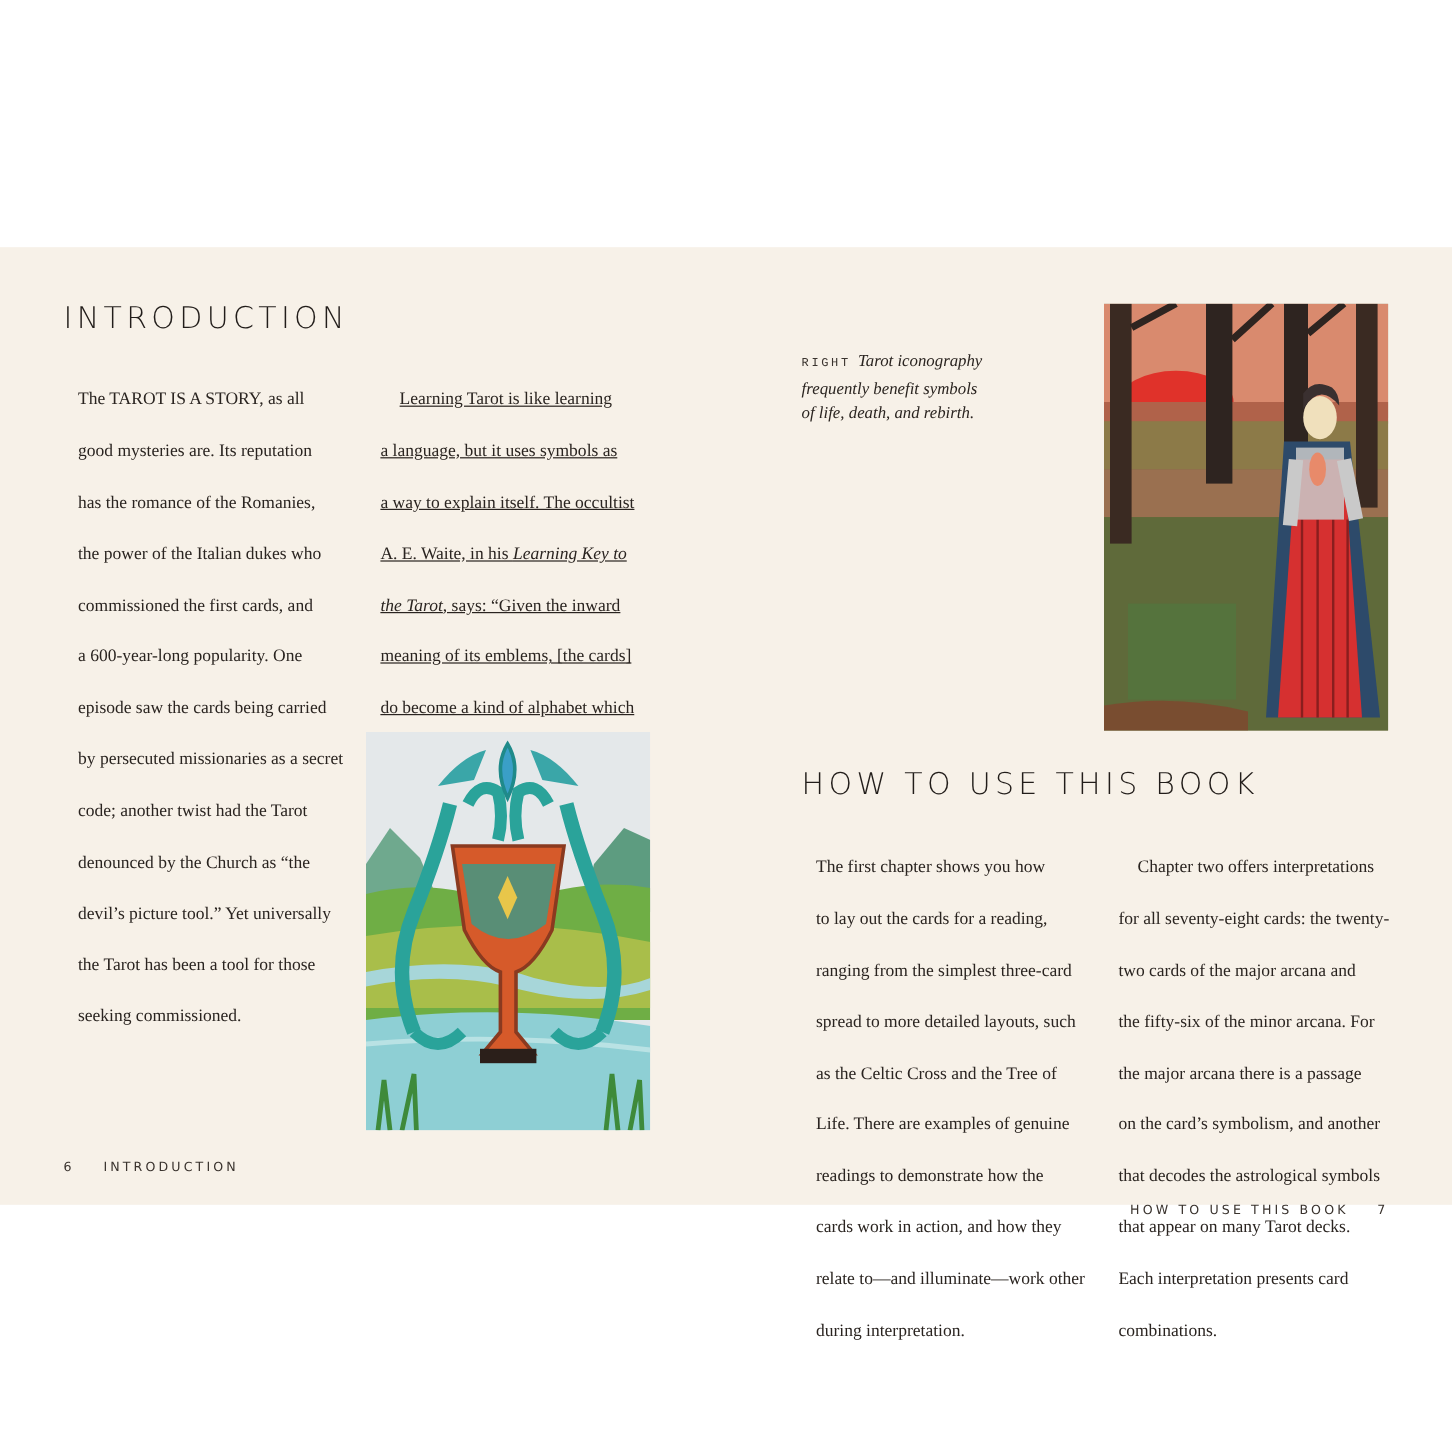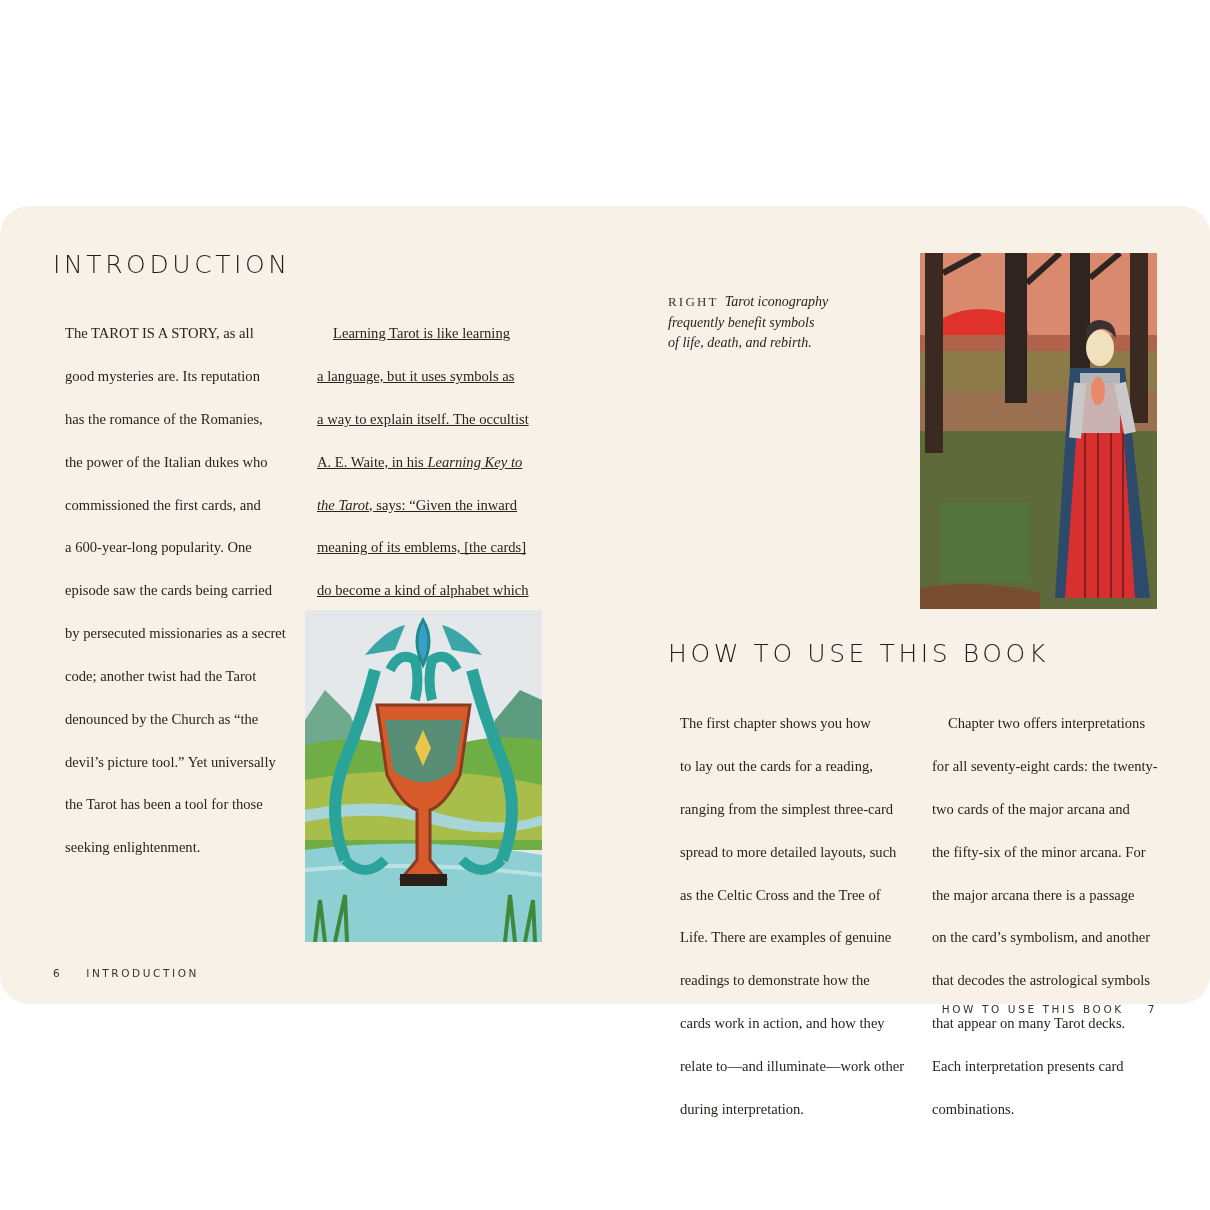--- a/index.html
+++ b/index.html
@@ -1,40 +1,39 @@
 <!DOCTYPE html>
 <html><head>
   <meta charset="utf-8">
   <style>
     html, body { margin: 0; padding: 0; background: #ffffff; }
     body { width: 1210px; height: 1210px; position: relative; overflow: hidden; }
     .spread {
       position: absolute; left: 0; top: 206px; width: 1210px; height: 798px;
       background: #f7f1e8;
-      border-radius: 29px;
     }
     .serif { font-family: "Liberation Serif", "DejaVu Serif", serif; color: #2a2420; }
     .heading {
       position: absolute; font-size: 25px; letter-spacing: 3.6px; font-weight: normal;
       margin: 0; line-height: 30px; font-family: "DejaVu Sans", sans-serif; font-weight: 300;
       color: #221d1a;
     }
     .body-text {
       position: absolute; font-size: 14.6px; line-height: 21.4px; margin: 12px;
       white-space: pre-line;
     }
     .body-text .line { display: block; white-space: nowrap; }
     .indent { text-indent: 16px; }
     .caption {
       position: absolute; font-size: 14px; line-height: 20.5px; font-style: italic;
       margin: 0;
     }
     .caption .line { display: block; white-space: nowrap; }
     .caption-label {
-      font-style: normal; font-family: Liberation Serif, serif; font-size: 13px;
+      font-style: normal; font-family: Liberation Mono, monospace; font-size: 10px;
       letter-spacing: 2.2px; margin-right: 6px; color: #3a332e;
     }
     .folio {
       position: absolute; font-family: "DejaVu Sans", sans-serif; font-size: 10.5px;
       letter-spacing: 2.6px; color: #3a332e; top: 760px; line-height: 14px;
     }
     .art { position: absolute; overflow: hidden; }
     .art svg { display: block; width: 100%; height: 100%; }
   </style>
 </head>
@@ -50,21 +49,21 @@
     <span class="line">has the romance of the Romanies,</span>
     <span class="line">the power of the Italian dukes who</span>
     <span class="line">commissioned the first cards, and</span>
     <span class="line">a 600-year-long popularity. One</span>
     <span class="line">episode saw the cards being carried</span>
     <span class="line">by persecuted missionaries as a secret</span>
     <span class="line">code; another twist had the Tarot</span>
     <span class="line">denounced by the Church as “the</span>
     <span class="line">devil’s picture tool.” Yet universally</span>
     <span class="line">the Tarot has been a tool for those</span>
-    <span class="line">seeking enlightenment.</span>
+    <span class="line">seeking commissioned.</span>
   </div>
 
   <div class="body-text serif" style="left:305px; top:84px;text-decoration:underline;">
     <span class="line indent">Learning Tarot is like learning</span>
     <span class="line">a language, but it uses symbols as</span>
     <span class="line">a way to explain itself. The occultist</span>
     <span class="line">A. E. Waite, in his <em>Learning Key to</em></span>
     <span class="line"><em>the Tarot</em>, says: “Given the inward</span>
     <span class="line">meaning of its emblems, [the cards]</span>
     <span class="line">do become a kind of alphabet which</span>

